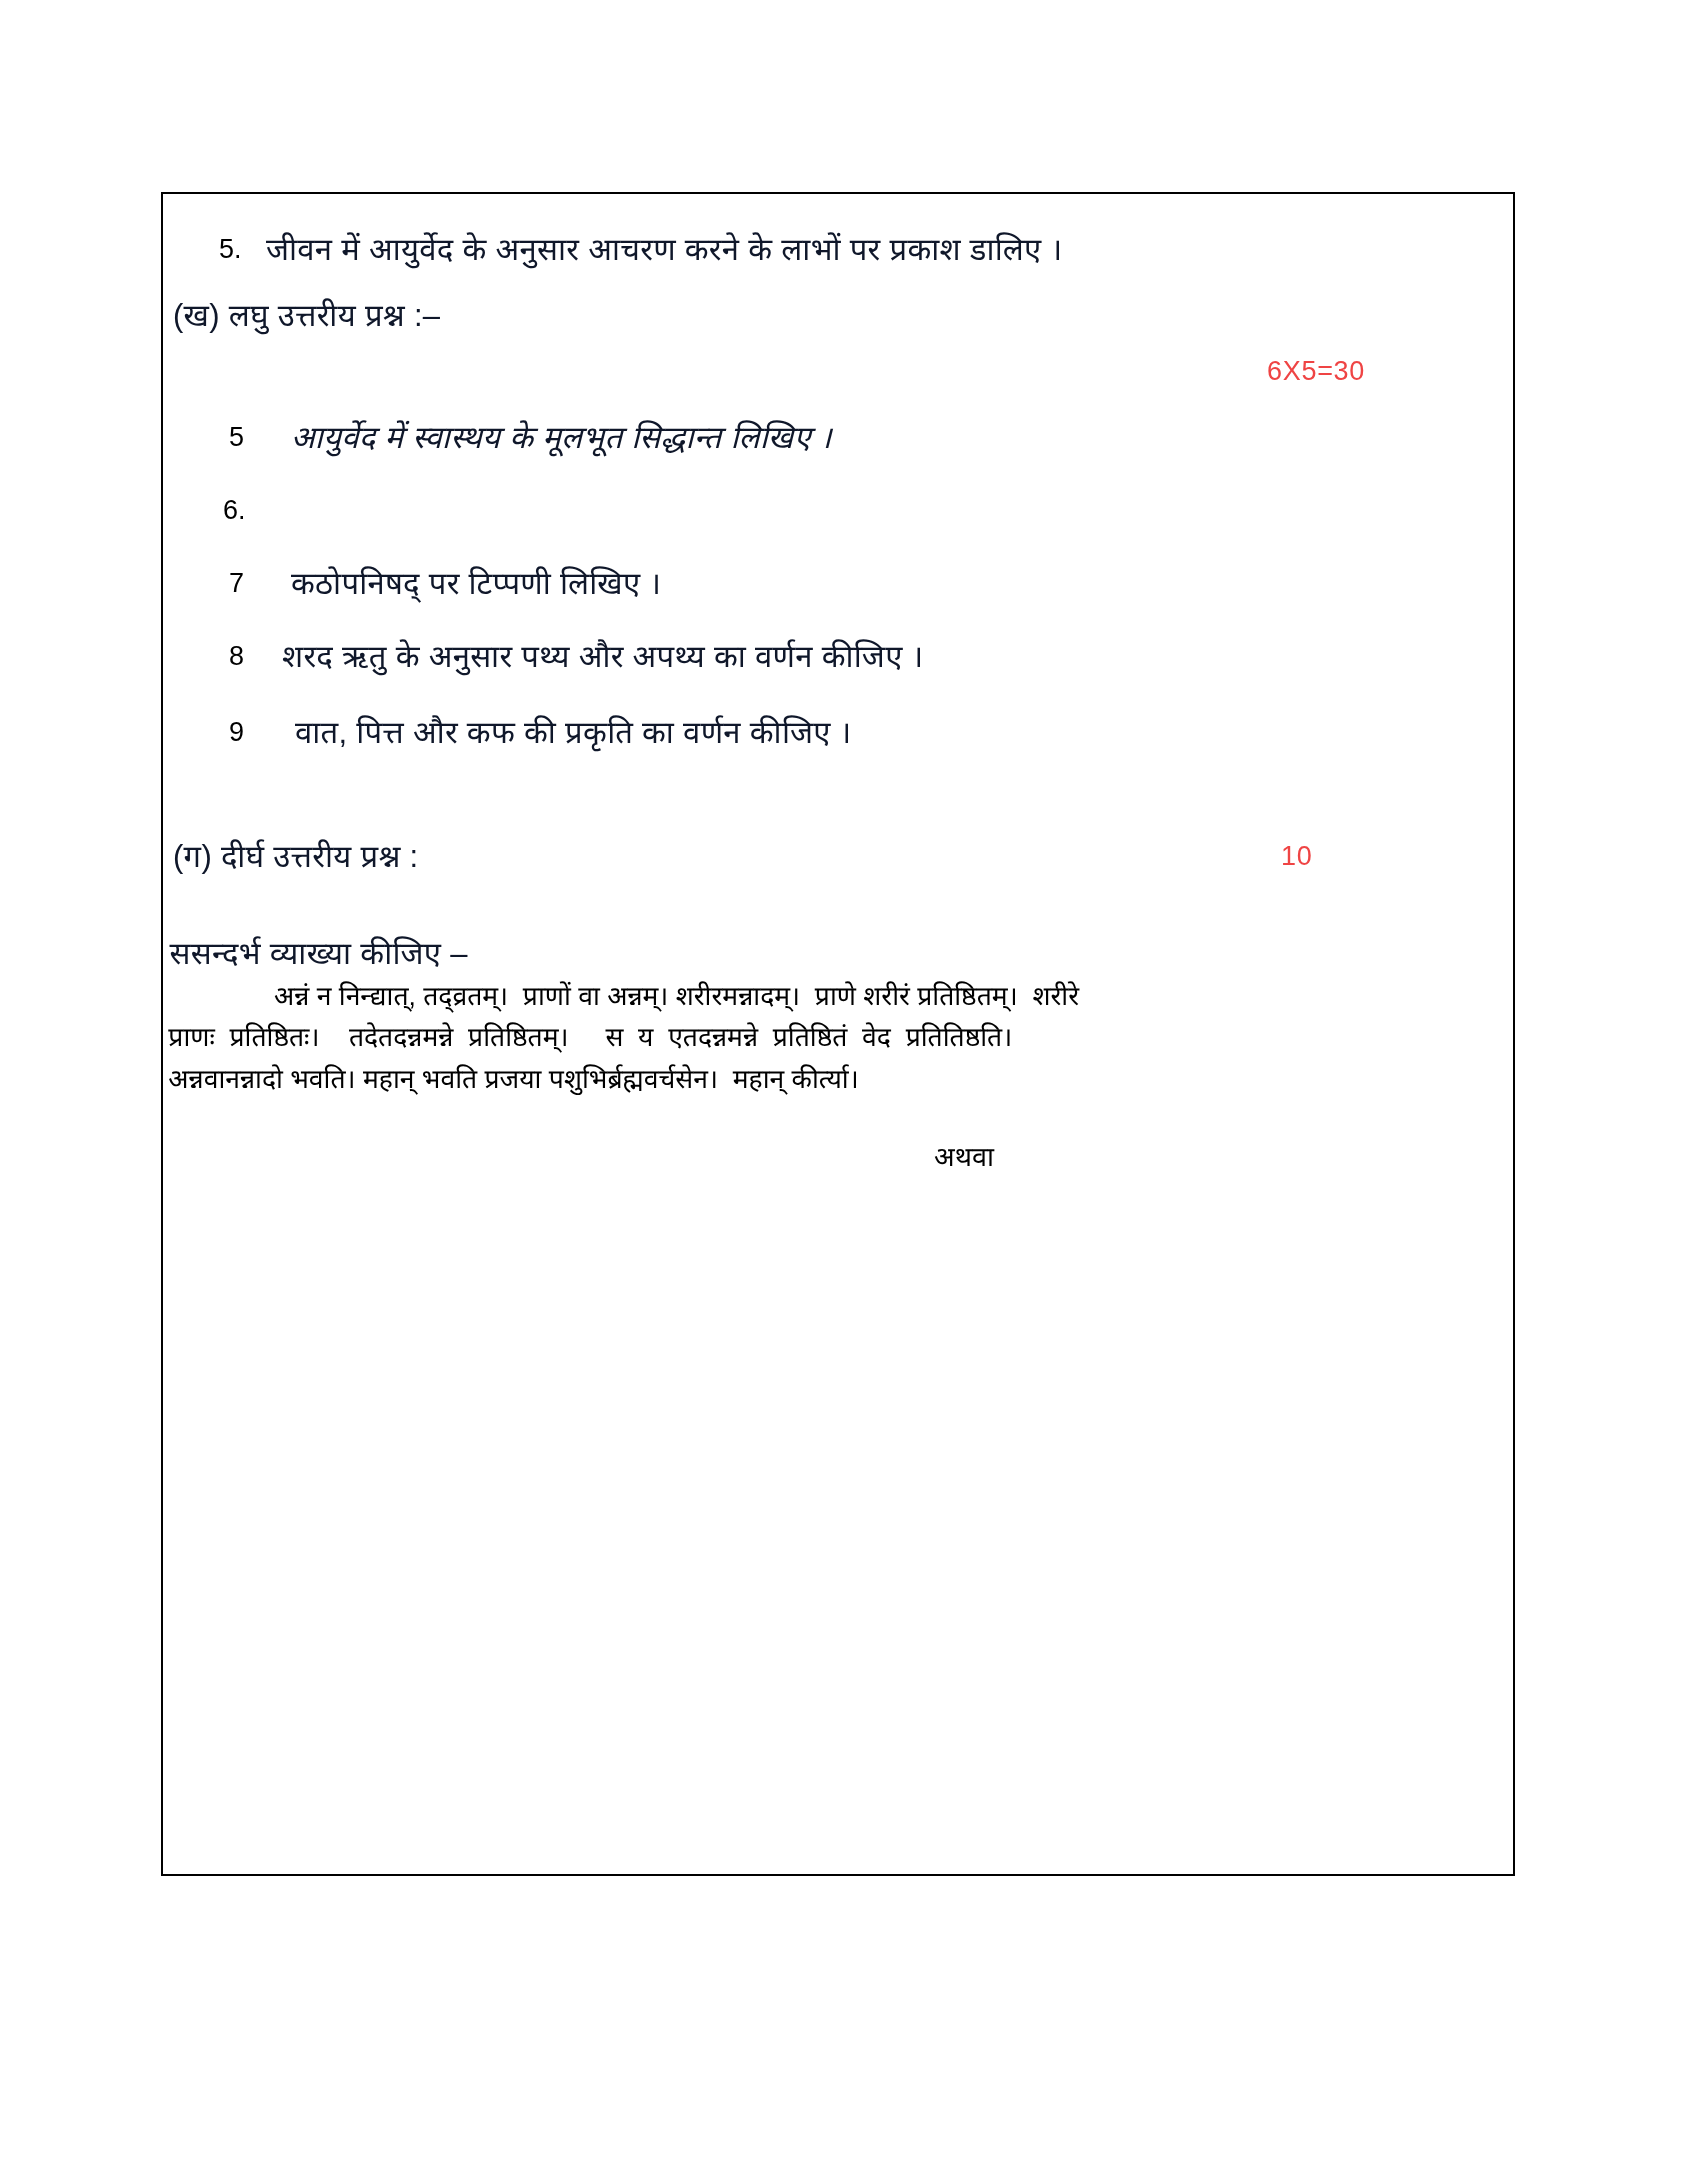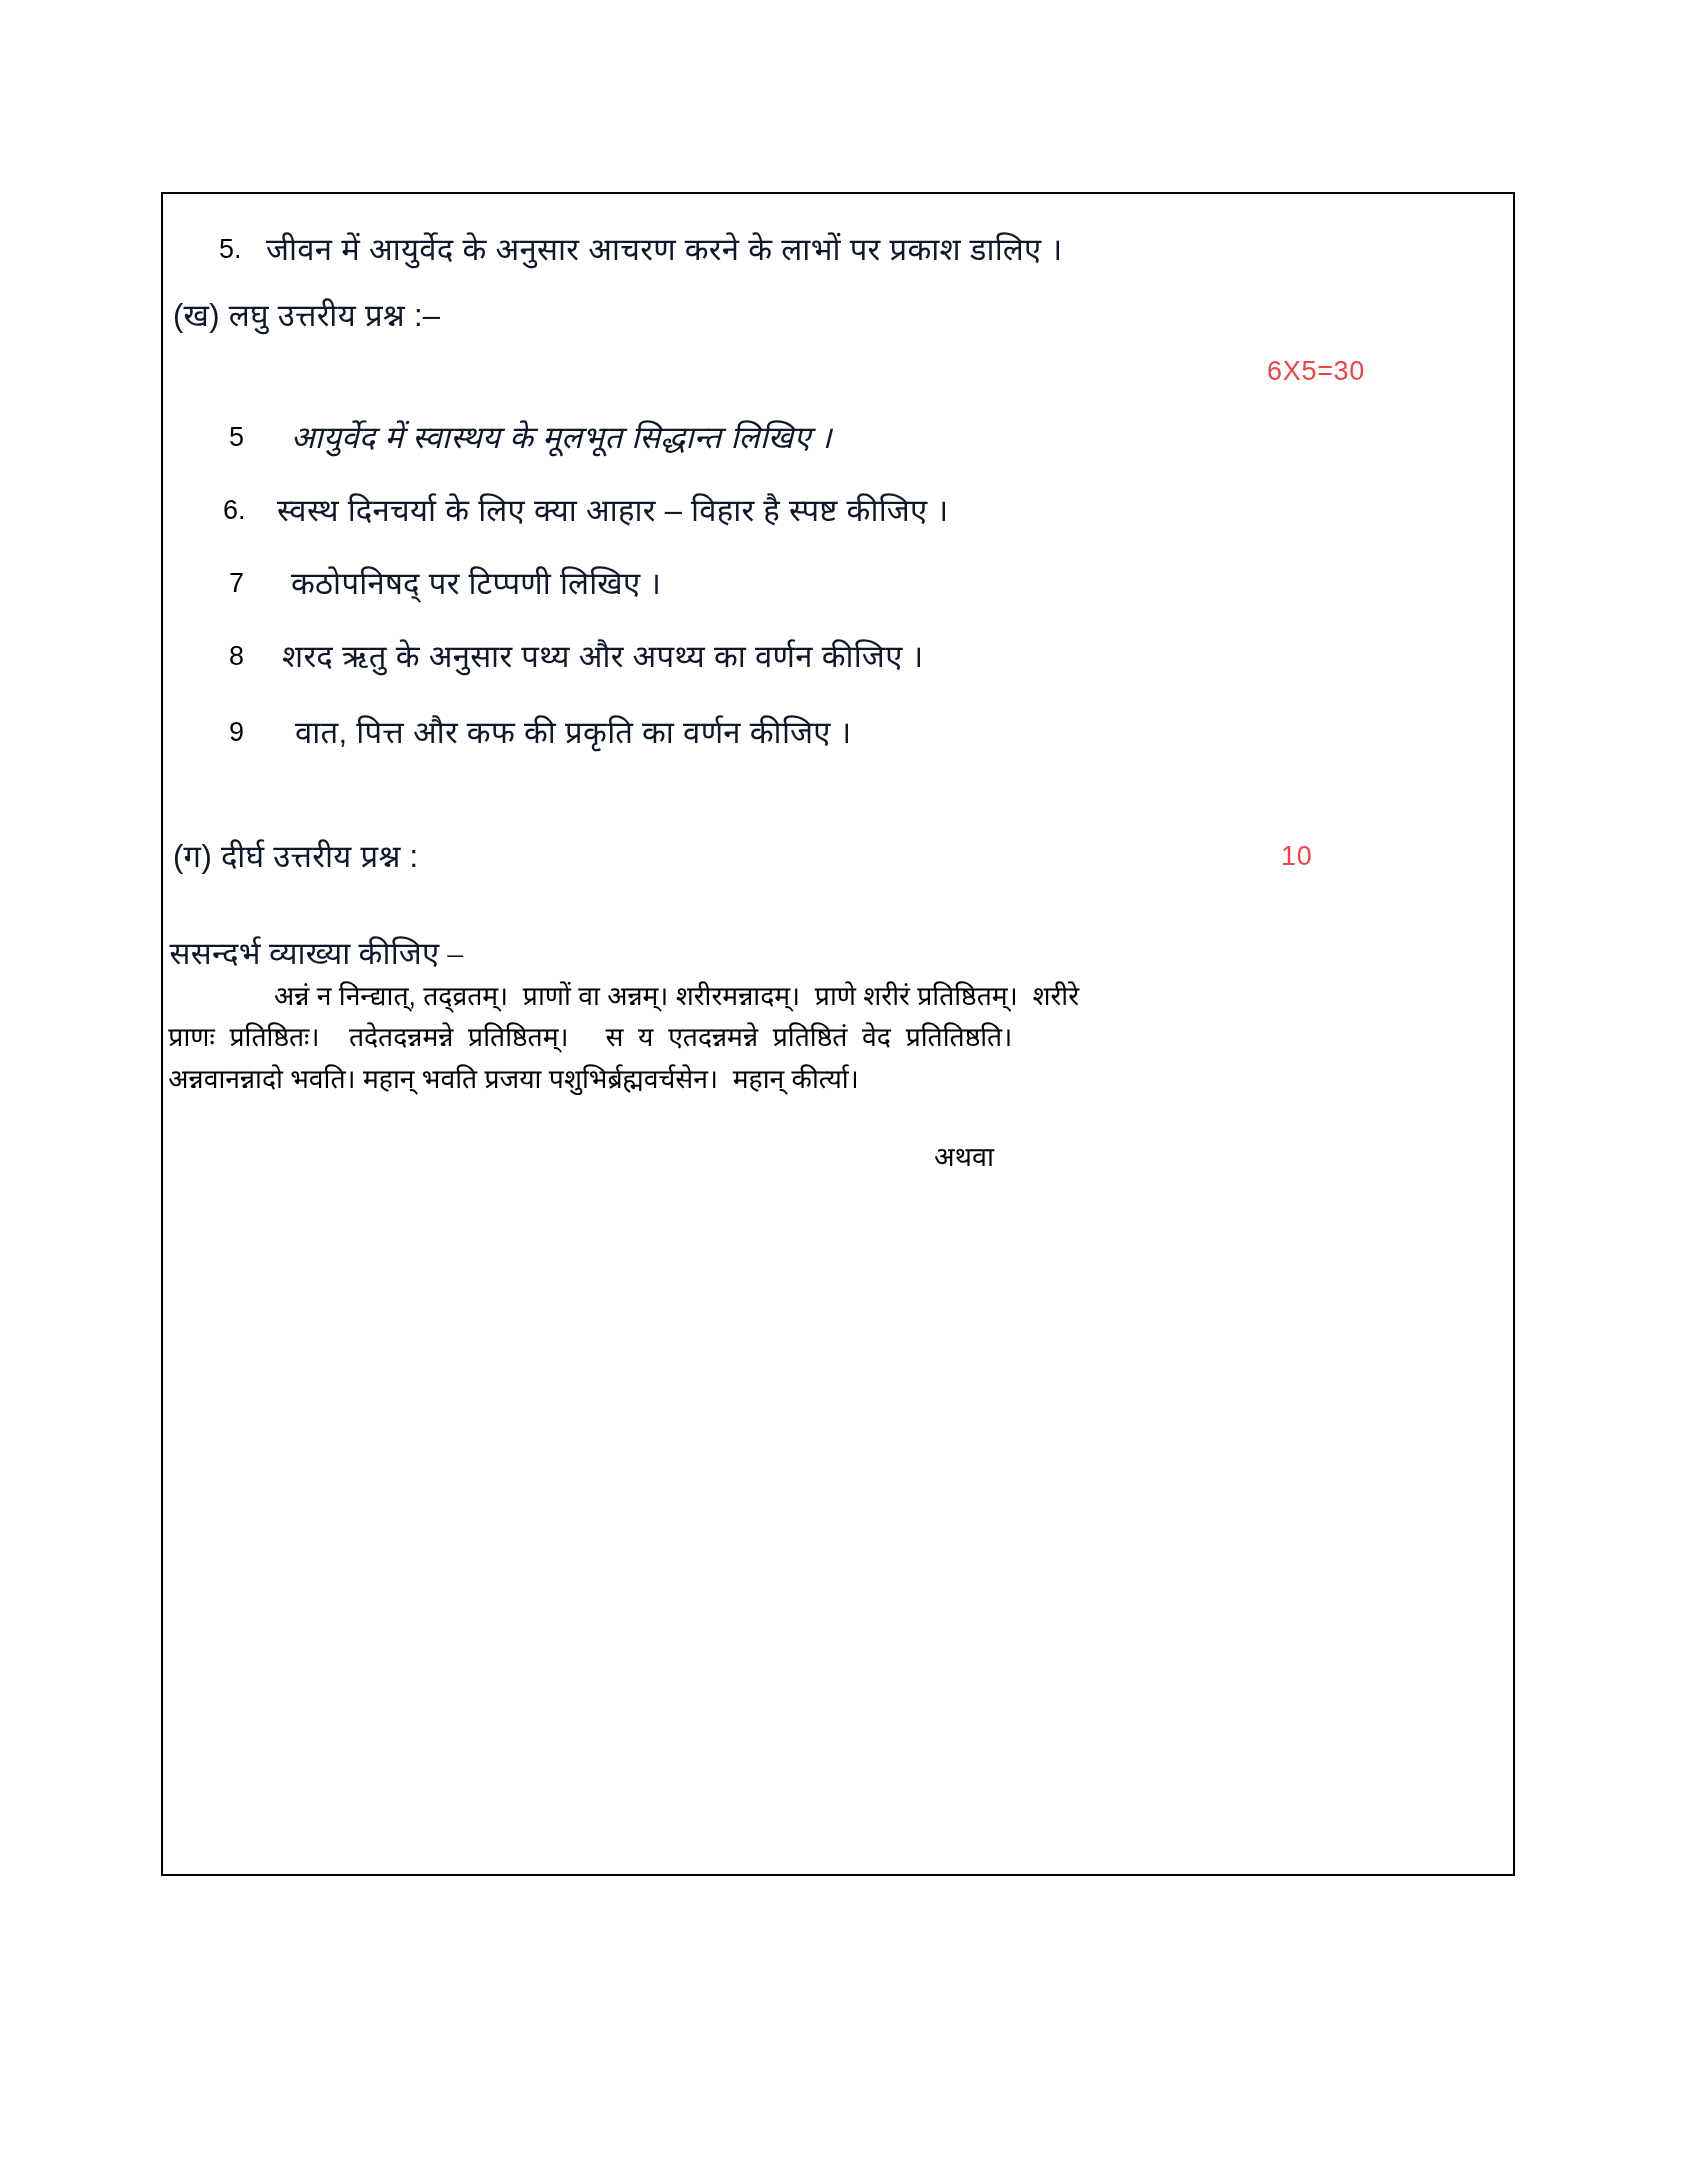--- a/index.html
+++ b/index.html
@@ -88,35 +88,34 @@
       <span class="ln" style="left:103px; top:40px;">जीवन में आयुर्वेद के अनुसार आचरण करने के लाभों पर प्रकाश डालिए ।</span>
 
       <span class="ln" style="left:10px; top:106px;">(ख) लघु उत्तरीय प्रश्न :–</span>
 
       <span class="marks" style="left:1104px; top:162px;">6X5=30</span>
 
       <span class="num" style="left:66px; top:228px;">5</span>
       <span class="ln" style="left:128px; top:228px;font-style:italic;">आयुर्वेद में स्वास्थय के मूलभूत सिद्धान्त लिखिए ।</span>
 
       <span class="num" style="left:60px; top:301px;">6.</span>
-      <span class="ln" style="left:114px; top:301px;">स्वस्थ दिनचर्या के लिए क्या आहार – विहार है स्पष्ट कीजिए ।</span>
 
       <span class="num" style="left:66px; top:374px;">7</span>
       <span class="ln" style="left:128px; top:374px;">कठोपनिषद् पर टिप्पणी लिखिए ।</span>
 
       <span class="num" style="left:66px; top:447px;">8</span>
       <span class="ln" style="left:119px; top:447px;">शरद ऋतु के अनुसार पथ्य और अपथ्य का वर्णन कीजिए ।</span>
 
       <span class="num" style="left:66px; top:523px;">9</span>
       <span class="ln" style="left:132px; top:523px;">वात, पित्त और कफ की प्रकृति का वर्णन कीजिए ।</span>
 
       <span class="ln" style="left:10px; top:647px;">(ग) दीर्घ उत्तरीय प्रश्न :</span>
       <span class="marks" style="left:1118px; top:647px;">10</span>
 
-      <span class="ln" style="left:6.6px; top:744px;font-family:Liberation Serif, serif;">ससन्दर्भ व्याख्या कीजिए –</span>
+      <span class="ln" style="left:6.6px; top:744px;">ससन्दर्भ व्याख्या कीजिए –</span>
 
       <span class="passage" style="left:103px; top:789px;margin-left:8px;">अन्नं न निन्द्यात्, तद्व्रतम्।  प्राणों वा अन्नम्। शरीरमन्नादम्।  प्राणे शरीरं प्रतिष्ठितम्।  शरीरे</span>
       <span class="passage" style="left:5.3px; top:872px;">अन्नवानन्नादो भवति। महान् भवति प्रजया पशुभिर्ब्रह्मवर्चसेन।  महान् कीर्त्या।</span>
       <span class="passage" style="left:5.3px; top:830px;">प्राणः  प्रतिष्ठितः।    तदेतदन्नमन्ने  प्रतिष्ठितम्।     स  य  एतदन्नमन्ने  प्रतिष्ठितं  वेद  प्रतितिष्ठति।</span>
 
       <span class="centered" style="left:0px; top:943px; width:1602px;">अथवा</span>
 
     </div>
   </div>
 

